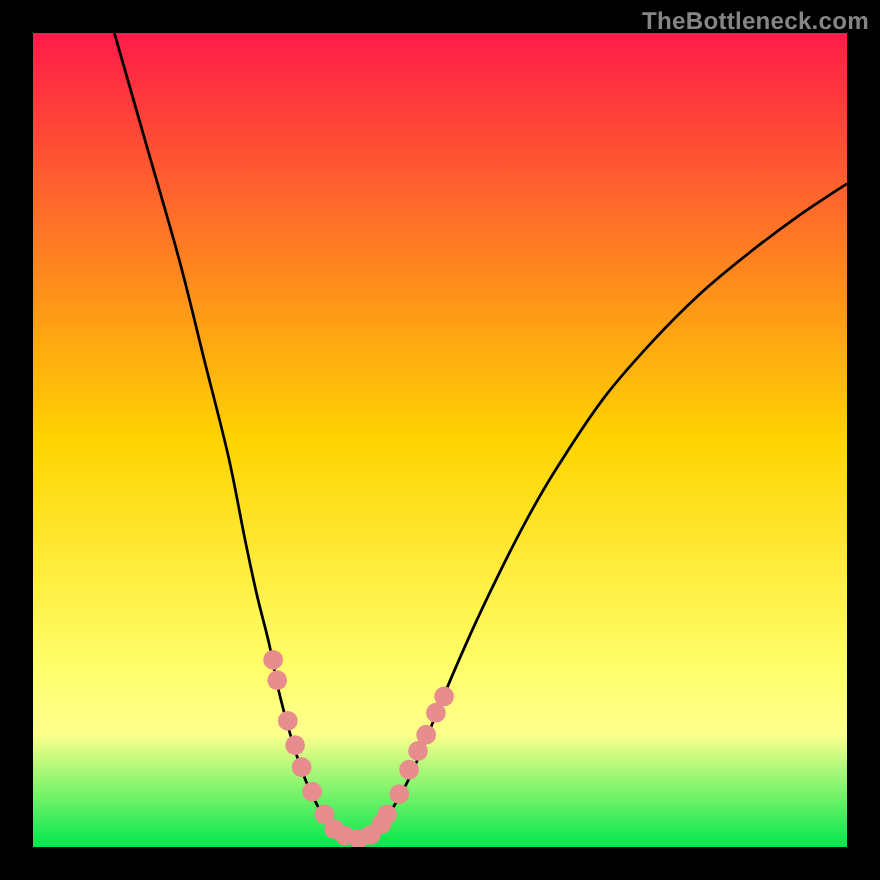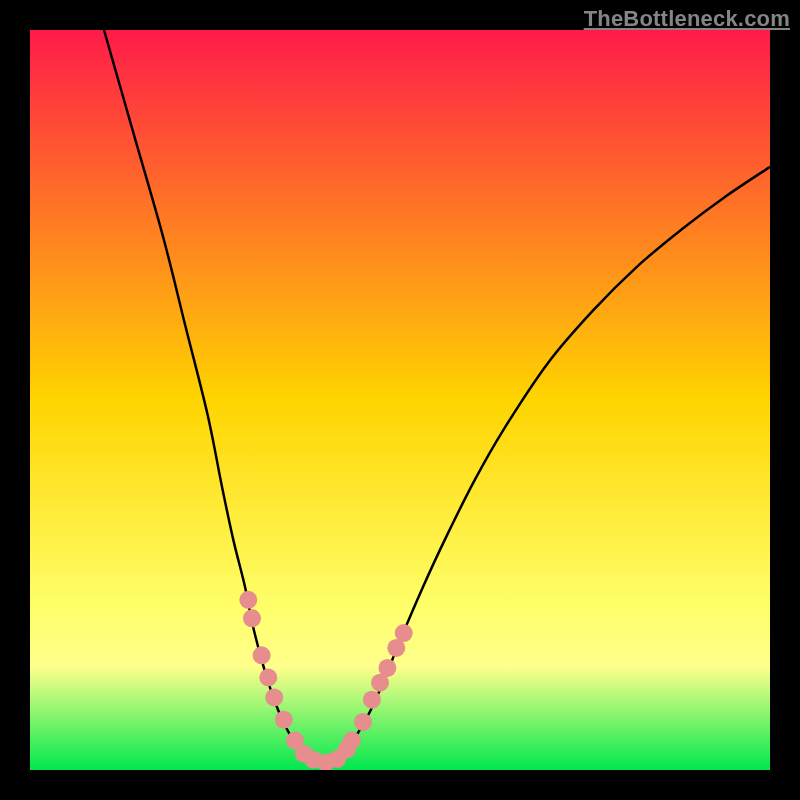--- a/index.html
+++ b/index.html
@@ -1,18 +1,18 @@
 <!DOCTYPE html>
 <html><head>
 <meta charset="utf-8">
 <style>
   html,body{margin:0;padding:0;width:800px;height:800px;overflow:hidden;background:#000;}
   .frame{position:absolute;inset:0;background:#000;}
   .plot-area{position:absolute;left:30px;top:30px;width:740px;height:740px;}
-  .watermark{position:absolute;top:6px;right:10px;font:800 22px Arial,Helvetica,sans-serif;color:#858585;letter-spacing:0.2px;text-decoration:underline;}
+  .watermark{position:absolute;top:6px;right:10px;font:800 22px Arial,Helvetica,sans-serif;color:#858585;letter-spacing:0.2px;}
   svg{display:block;}
 </style>
 </head>
 <body>
 
 <div class="frame">
 
   <div class="plot-area">
     <svg width="740" height="740" viewBox="0 0 740 740">
       <defs>

